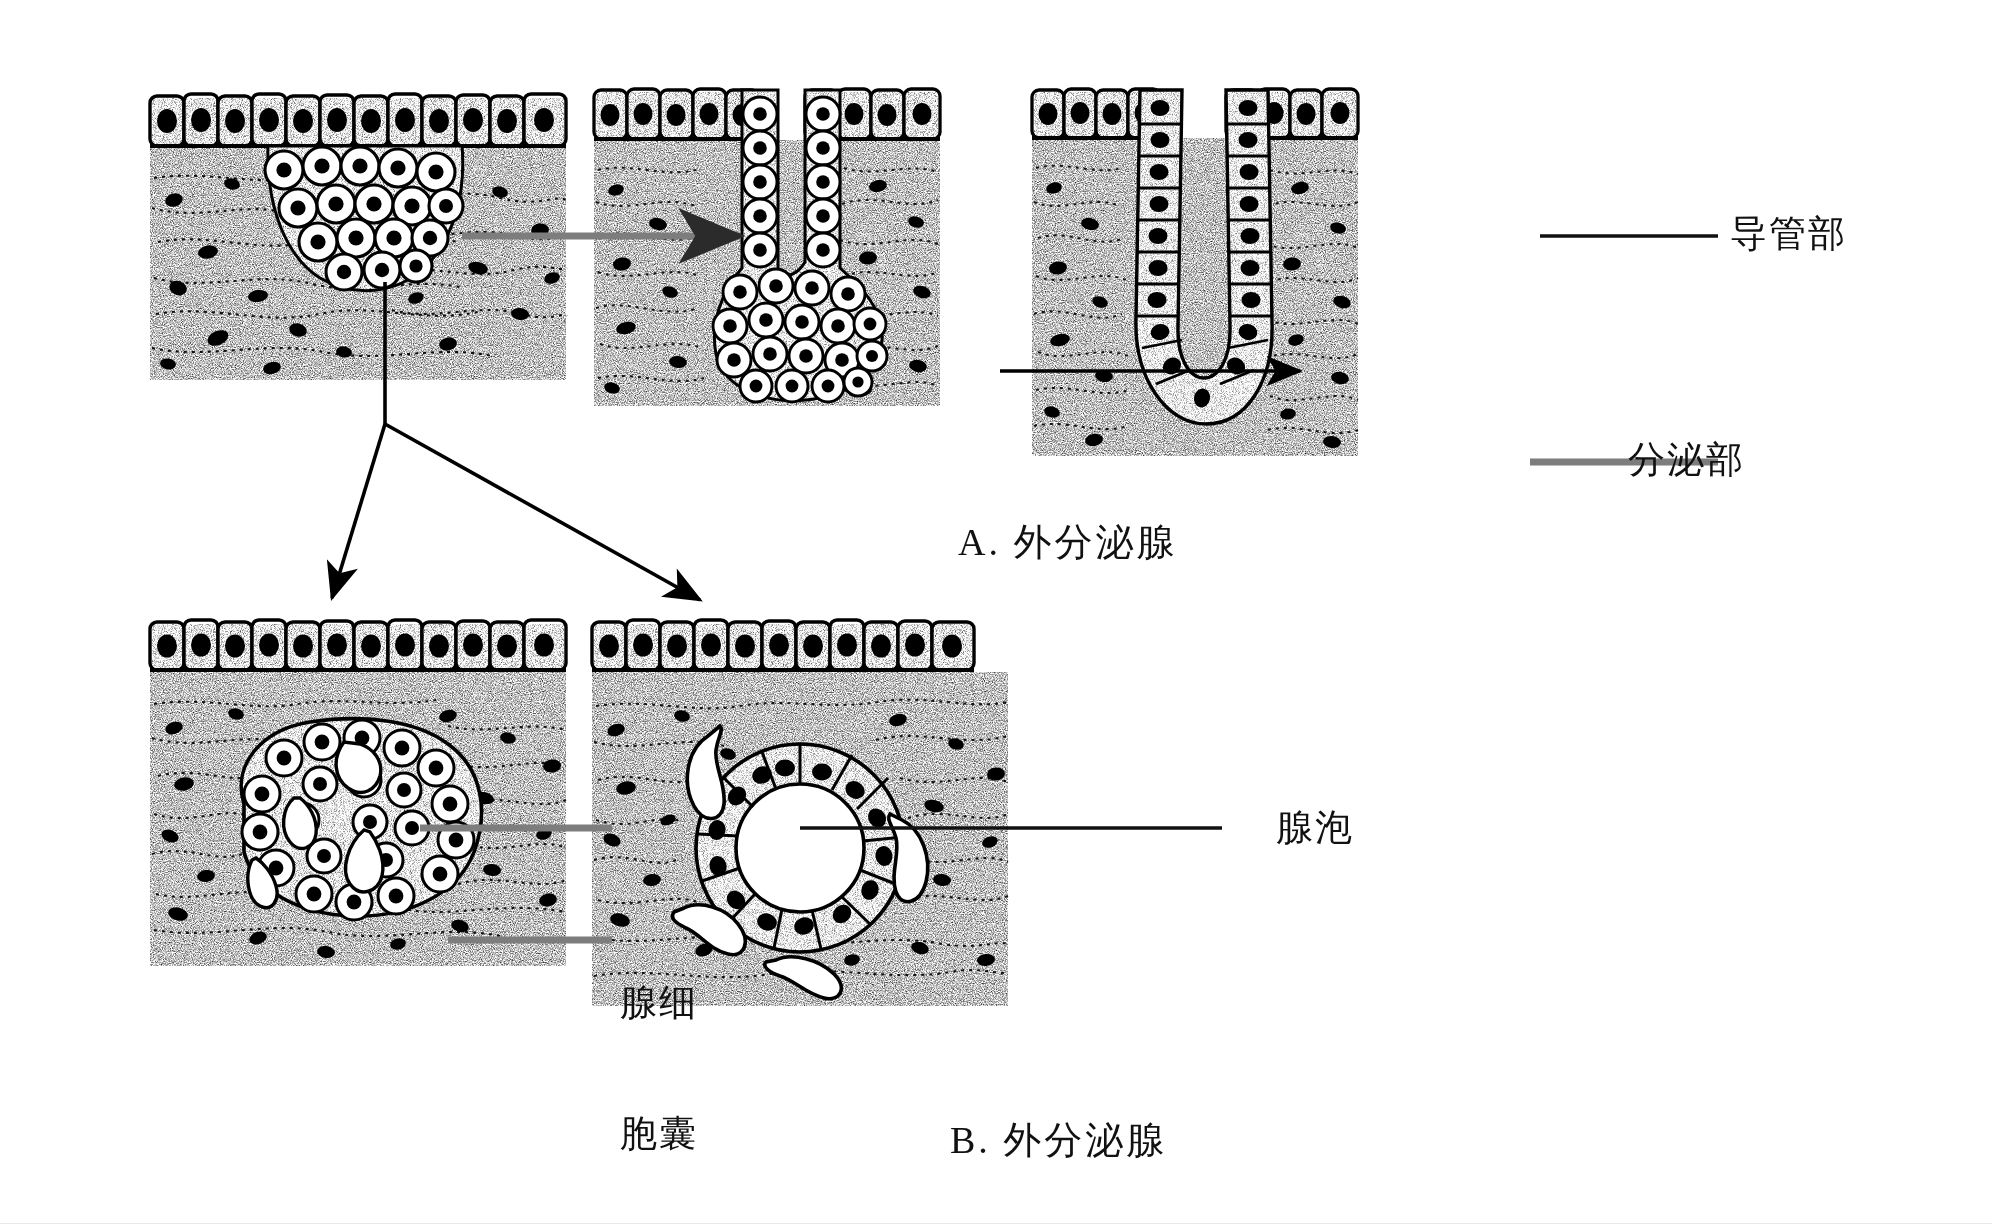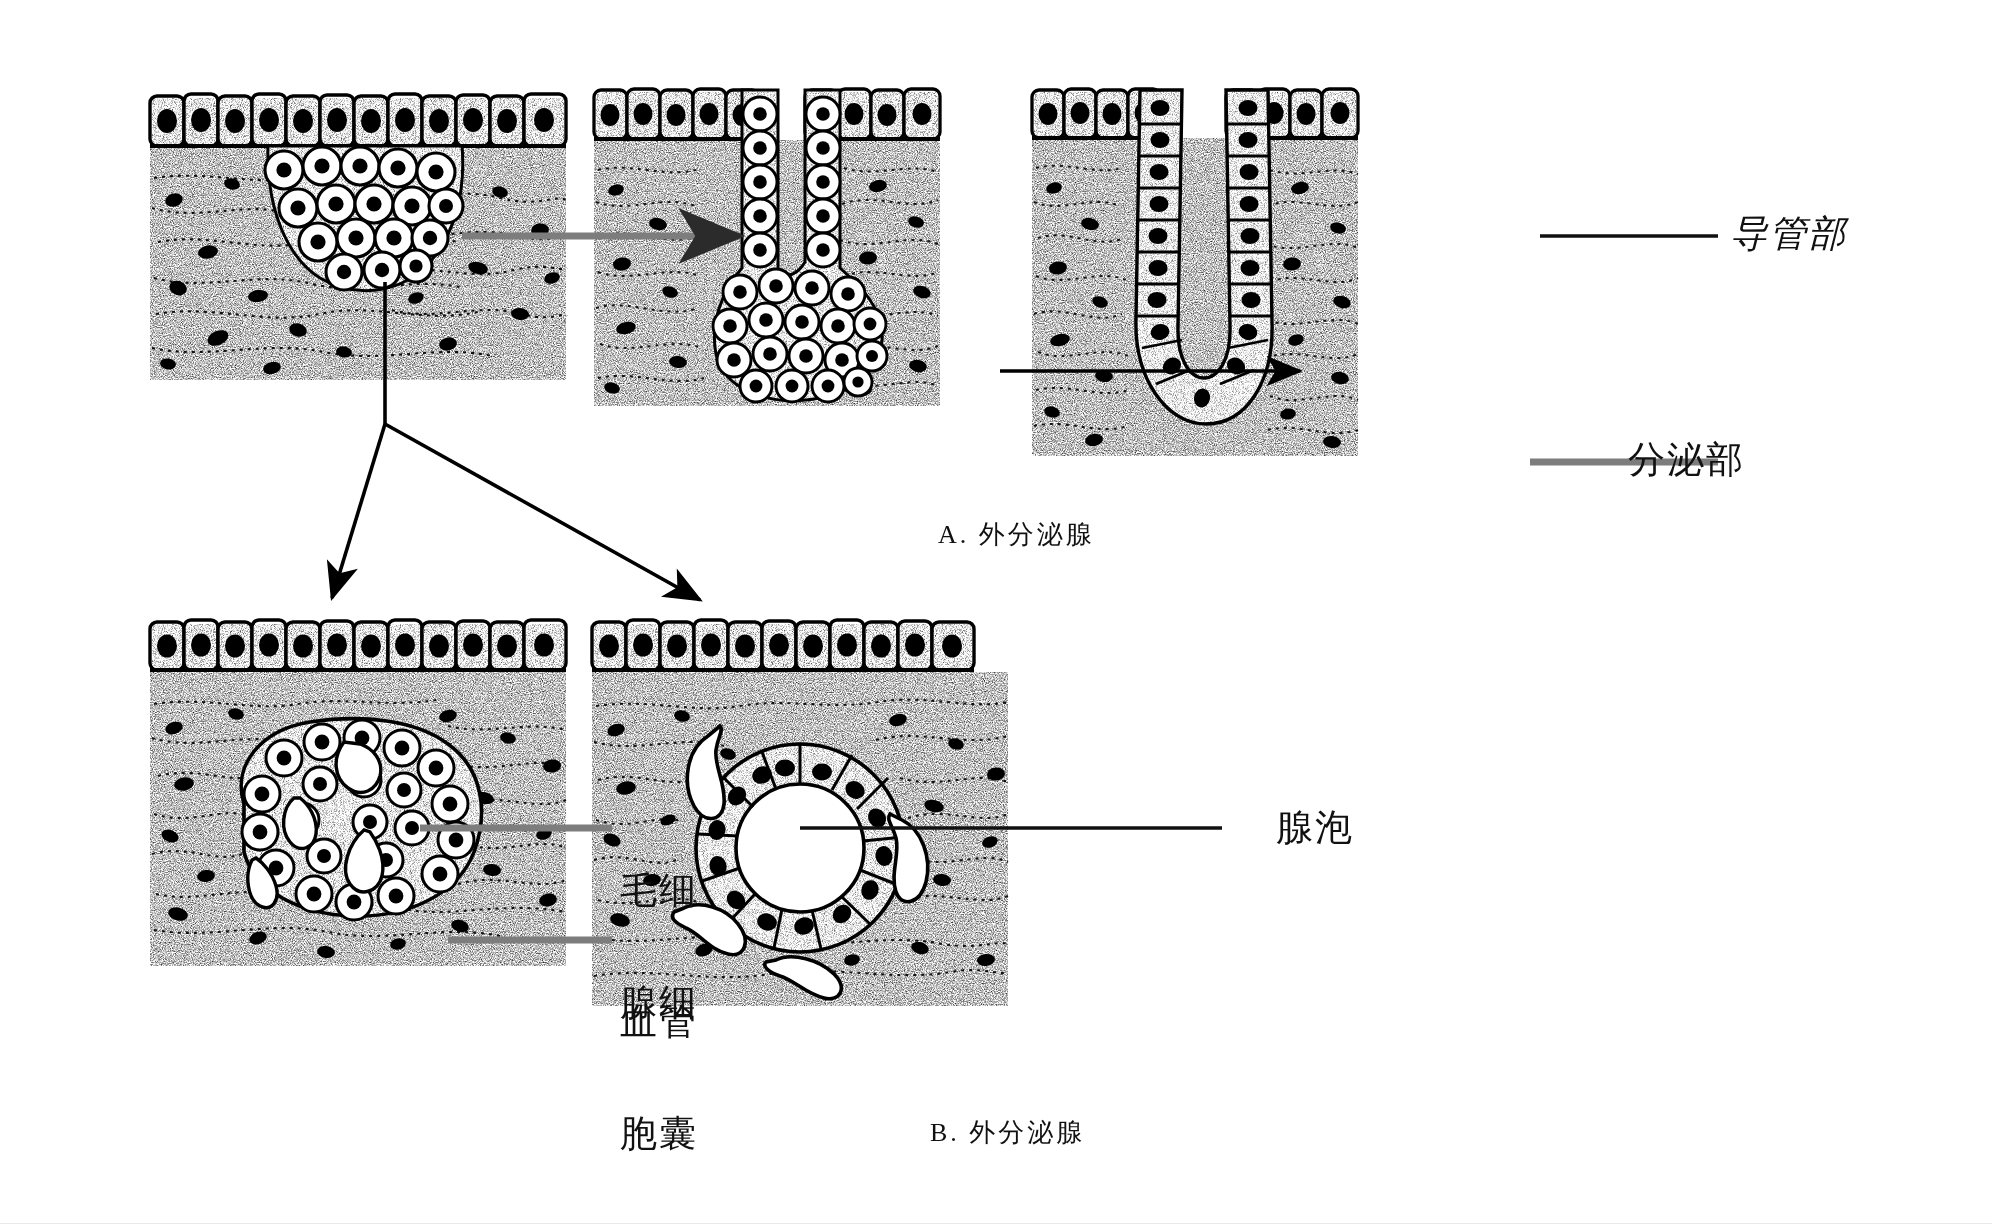--- a/index.html
+++ b/index.html
@@ -3,21 +3,21 @@
 <meta charset="utf-8">
 <style>
   html,body{margin:0;padding:0;background:#fff;}
   body{width:1992px;height:1224px;position:relative;overflow:hidden;
        font-family:"Liberation Serif","DejaVu Serif",serif;color:#111;}
   .stage{position:absolute;inset:0;}
   .fig{position:absolute;}
   .label{position:absolute;white-space:pre;line-height:1.18;}
   .lbl-side{font-size:37px;letter-spacing:2px;}
   .lbl-stack{font-size:37px;letter-spacing:2px;text-align:left;}
-  .caption{font-size:26px;letter-spacing:3px;}
+  .caption{font-size:38px;letter-spacing:3px;margin-left:20px;}
   svg{display:block;}
   .bottomrule{position:absolute;left:0;right:0;bottom:0;height:1px;background:#e9e9e9;}
 </style>
 </head>
 <body>
 
 <div class="stage">
 
   <svg width="0" height="0" style="position:absolute">
     <defs>
@@ -761,28 +761,24 @@
       <line x1="420" y1="828" x2="612" y2="828" stroke="#7d7d7d" stroke-width="7"></line>
     </g>
     <g>
       <line x1="448" y1="940" x2="612" y2="940" stroke="#7d7d7d" stroke-width="7"></line>
     </g>
     <g>
       <line x1="800" y1="828" x2="1222" y2="828" stroke="#111" stroke-width="3.4"></line>
     </g>
   </svg>
 
-  <div class="label lbl-side" style="left:1730px;top:212px;font-style:italic;">导管部</div>
+  <div class="label lbl-side" style="left:1730px;top:212px;">导管部</div>
 
   <div class="label lbl-side" style="left:1628px;top:438px;">分泌部</div>
 
-  <div class="label lbl-stack" style="left:620px;top:782px;">
-    <div>毛细</div>
-    <div>血管</div>
-  </div>
 
   <div class="label lbl-stack" style="left:620px;top:894px;">
     <div>腺细</div>
     <div>胞囊</div>
   </div>
 
   <div class="label lbl-side" style="left:1276px;top:806px;">腺泡</div>
 
   <div class="label caption" style="left:938px;top:520px;">A. 外分泌腺</div>
 

